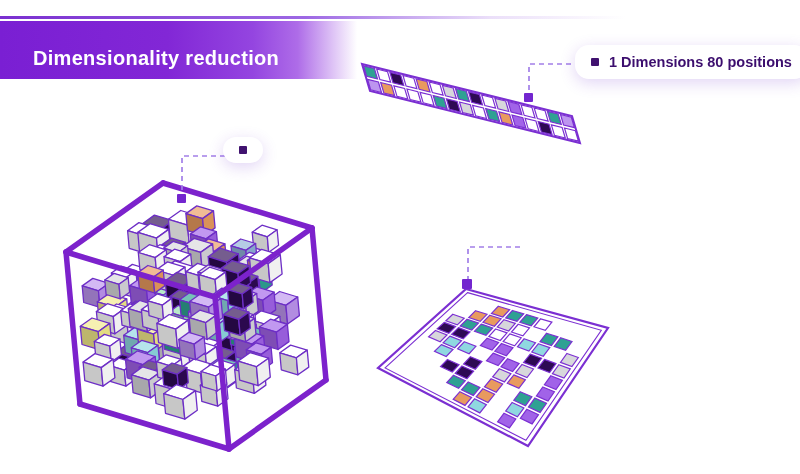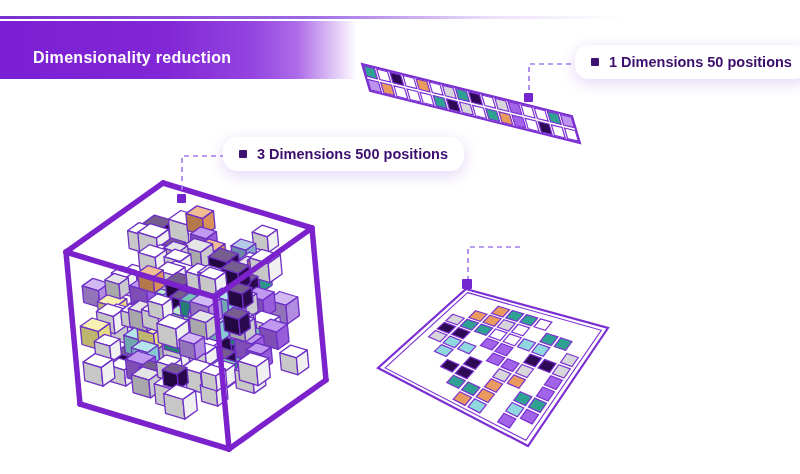--- a/index.html
+++ b/index.html
@@ -2,21 +2,21 @@
 <html><head>
 <meta charset="utf-8">
 <style>
   html,body{margin:0;padding:0;background:#fff;}
   .stage{position:relative;width:800px;height:474px;background:#ffffff;overflow:hidden;
          font-family:"Liberation Sans",sans-serif;}
   .topline{position:absolute;left:0;top:16px;width:680px;height:3px;
            background:linear-gradient(90deg,#7a2fd0 0%,#9d68e4 45%,rgba(197,163,238,.35) 72%,rgba(255,255,255,0) 92%);}
   .banner{position:absolute;left:0;top:21px;width:372px;height:58px;display:flex;align-items:center;
           background:linear-gradient(90deg,#7a1fd3 0%,#8227d6 45%,#9445e0 68%,#ae6ce8 80%,rgba(255,255,255,0) 96%);}
-  .banner h1{margin:16px 0 0 33px;font-size:16px;line-height:1;color:#ffffff;font-weight:700;letter-spacing:.3px;}
+  .banner h1{margin:16px 0 0 33px;font-size:20px;line-height:1;color:#ffffff;font-weight:700;letter-spacing:.3px;}
   svg.diagram{position:absolute;left:0;top:0;}
   .pill{position:absolute;display:flex;align-items:center;gap:10px;background:#ffffff;
         border-radius:14px;padding:9px 16px;box-shadow:0 4px 16px rgba(104,42,207,.20);
         font-weight:700;font-size:14.5px;color:#3c0e6e;white-space:nowrap;}
   .pill .sq{width:8px;height:8px;background:#40126f;border-radius:1px;flex:0 0 auto;}
   .pill-d1{left:575px;top:45px;}
   .pill-d3{left:223px;top:137px;}
   .pill-d2{left:511px;top:228px;}
 </style>
 </head>
@@ -620,22 +620,21 @@
         <rect x="524" y="93" width="9" height="9" rx="1" fill="#7326cf"></rect>
         <path d="M234 156 L182 156 L182 194" fill="none" stroke="#a27fe8" stroke-width="1.7" stroke-dasharray="5 4"></path>
         <rect x="177" y="194" width="9" height="9" rx="1" fill="#7326cf"></rect>
         <path d="M520 247 L468 247 L468 279" fill="none" stroke="#a27fe8" stroke-width="1.7" stroke-dasharray="5 4"></path>
         <rect x="462" y="279" width="10" height="10" rx="1" fill="#7326cf"></rect>
       </g>
   </svg>
 
   <div class="pill pill-d1">
     <span class="sq"></span>
-    <span>1 Dimensions 50 positions</span>
+    <span>1 Dimensions 80 positions</span>
   </div>
 
   <div class="pill pill-d3">
     <span class="sq"></span>
-    <span>3 Dimensions 500 positions</span>
   </div>
 
 
 </div>
 
 </body></html>

